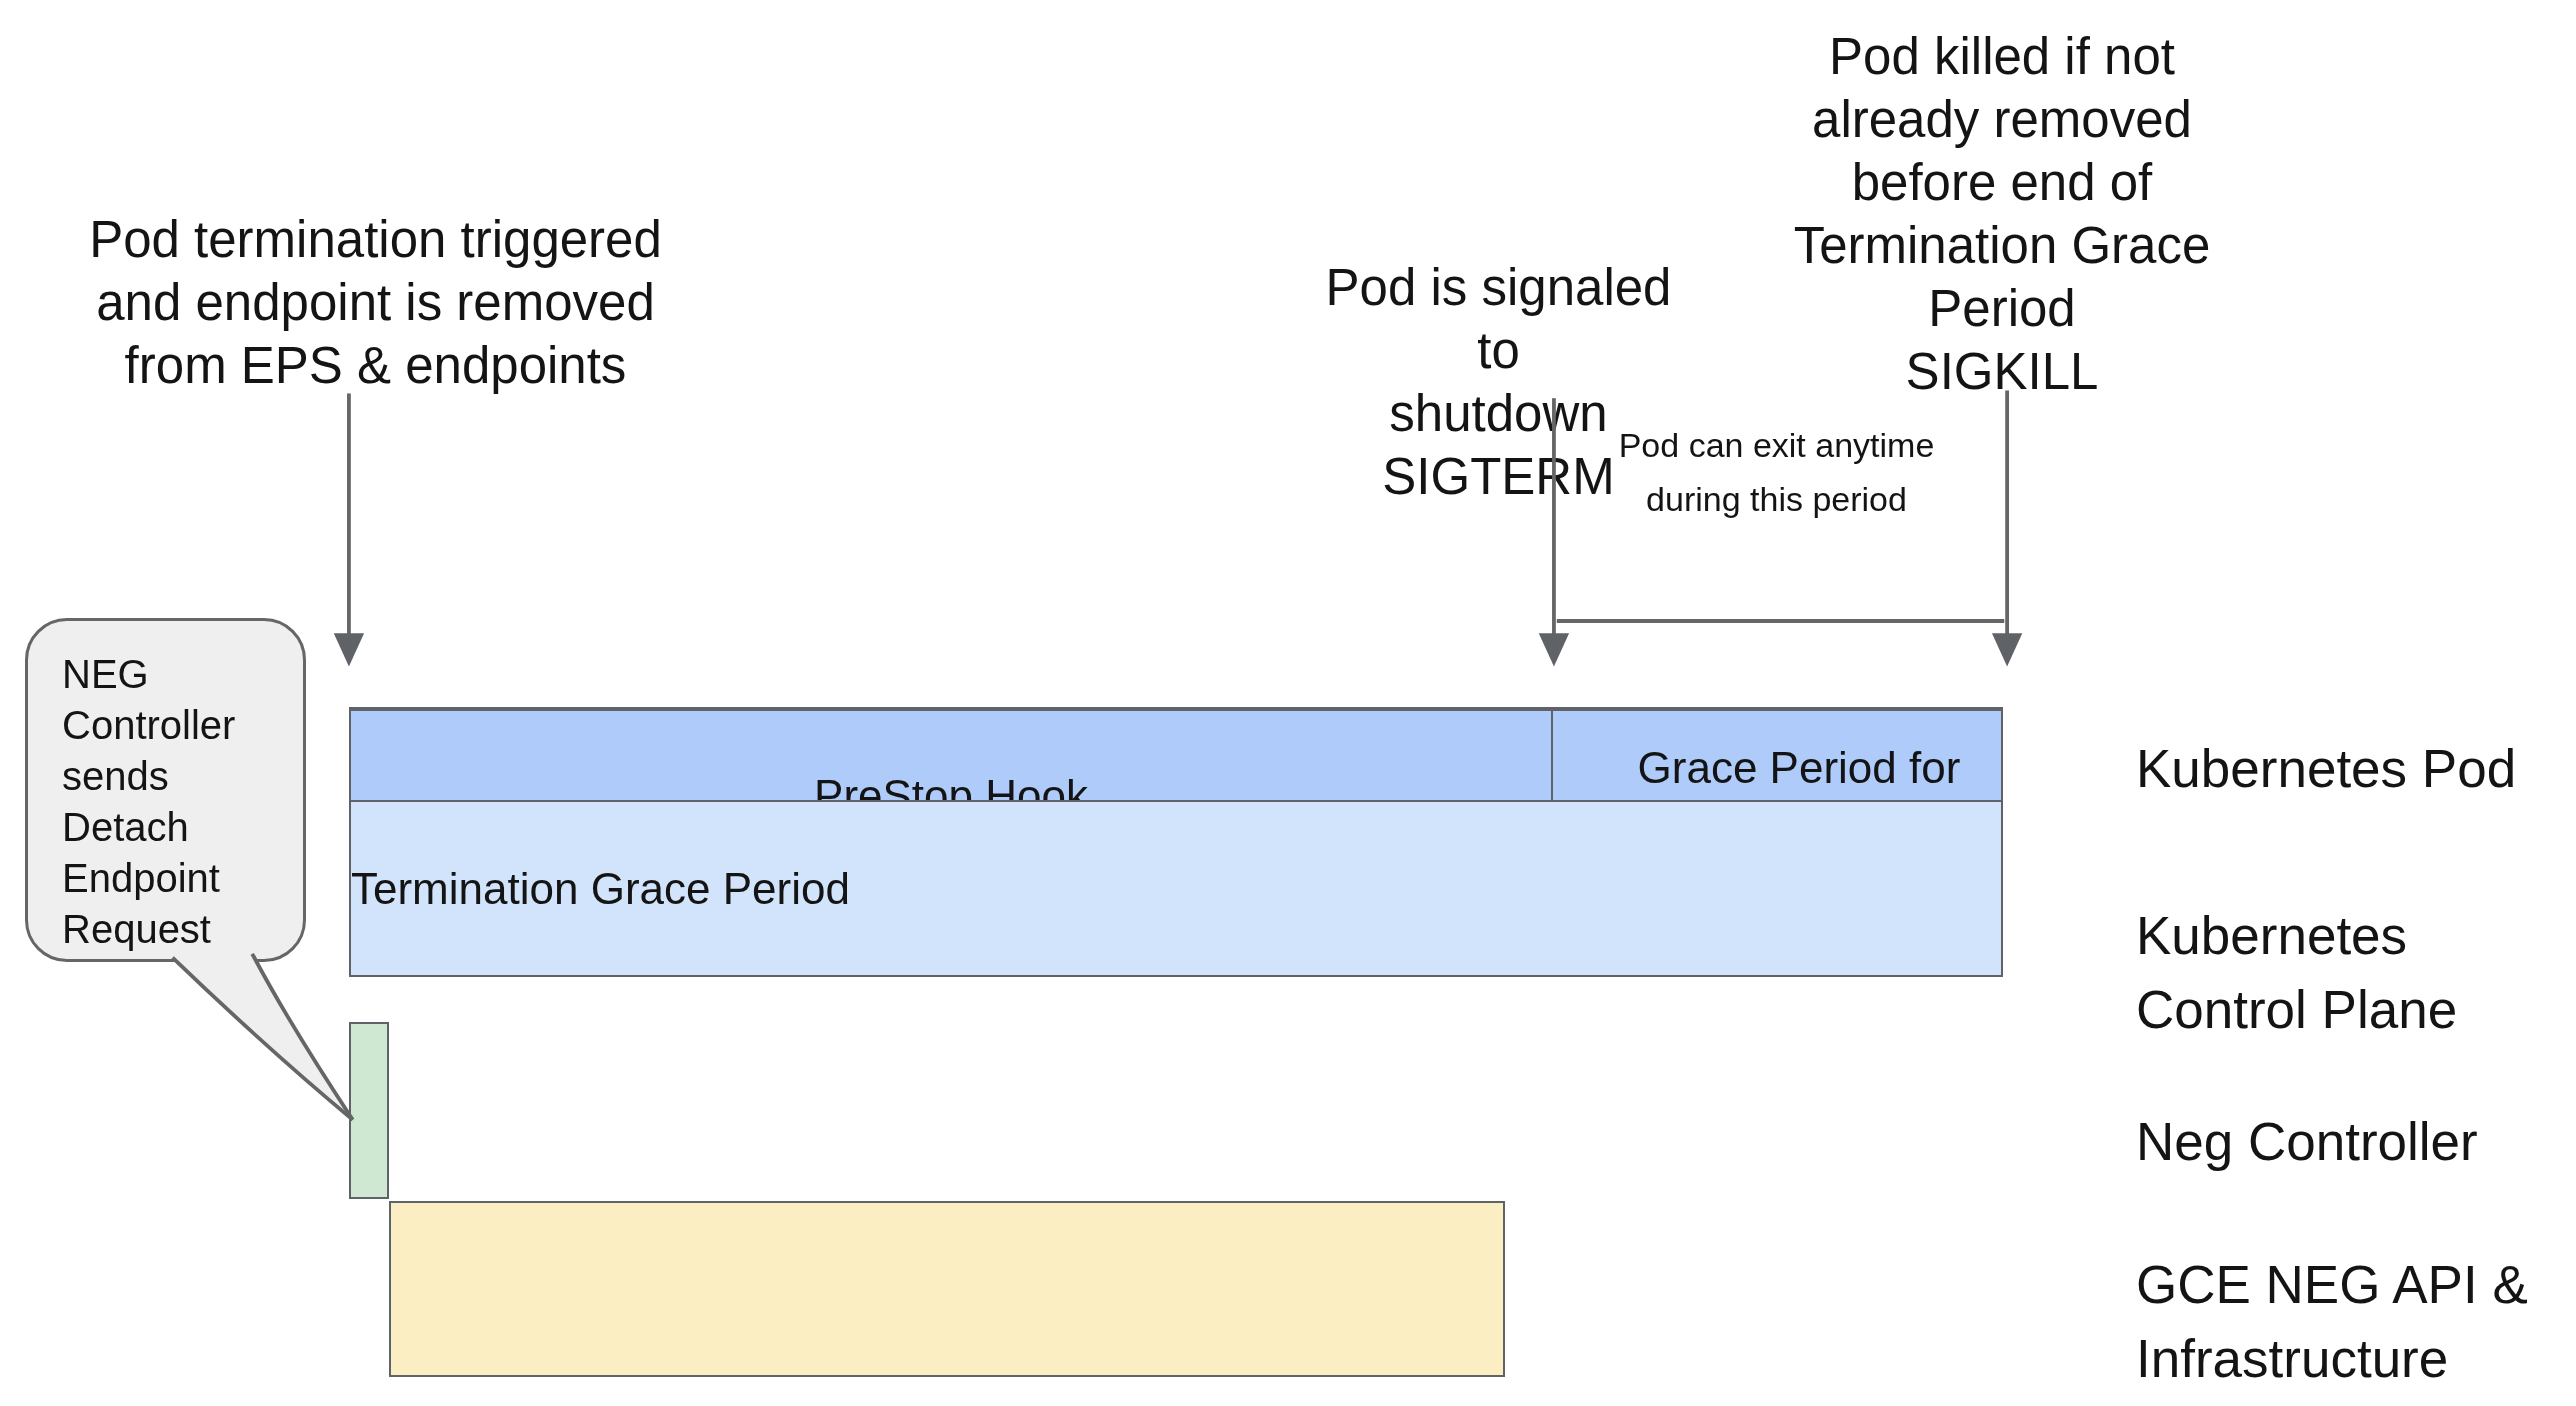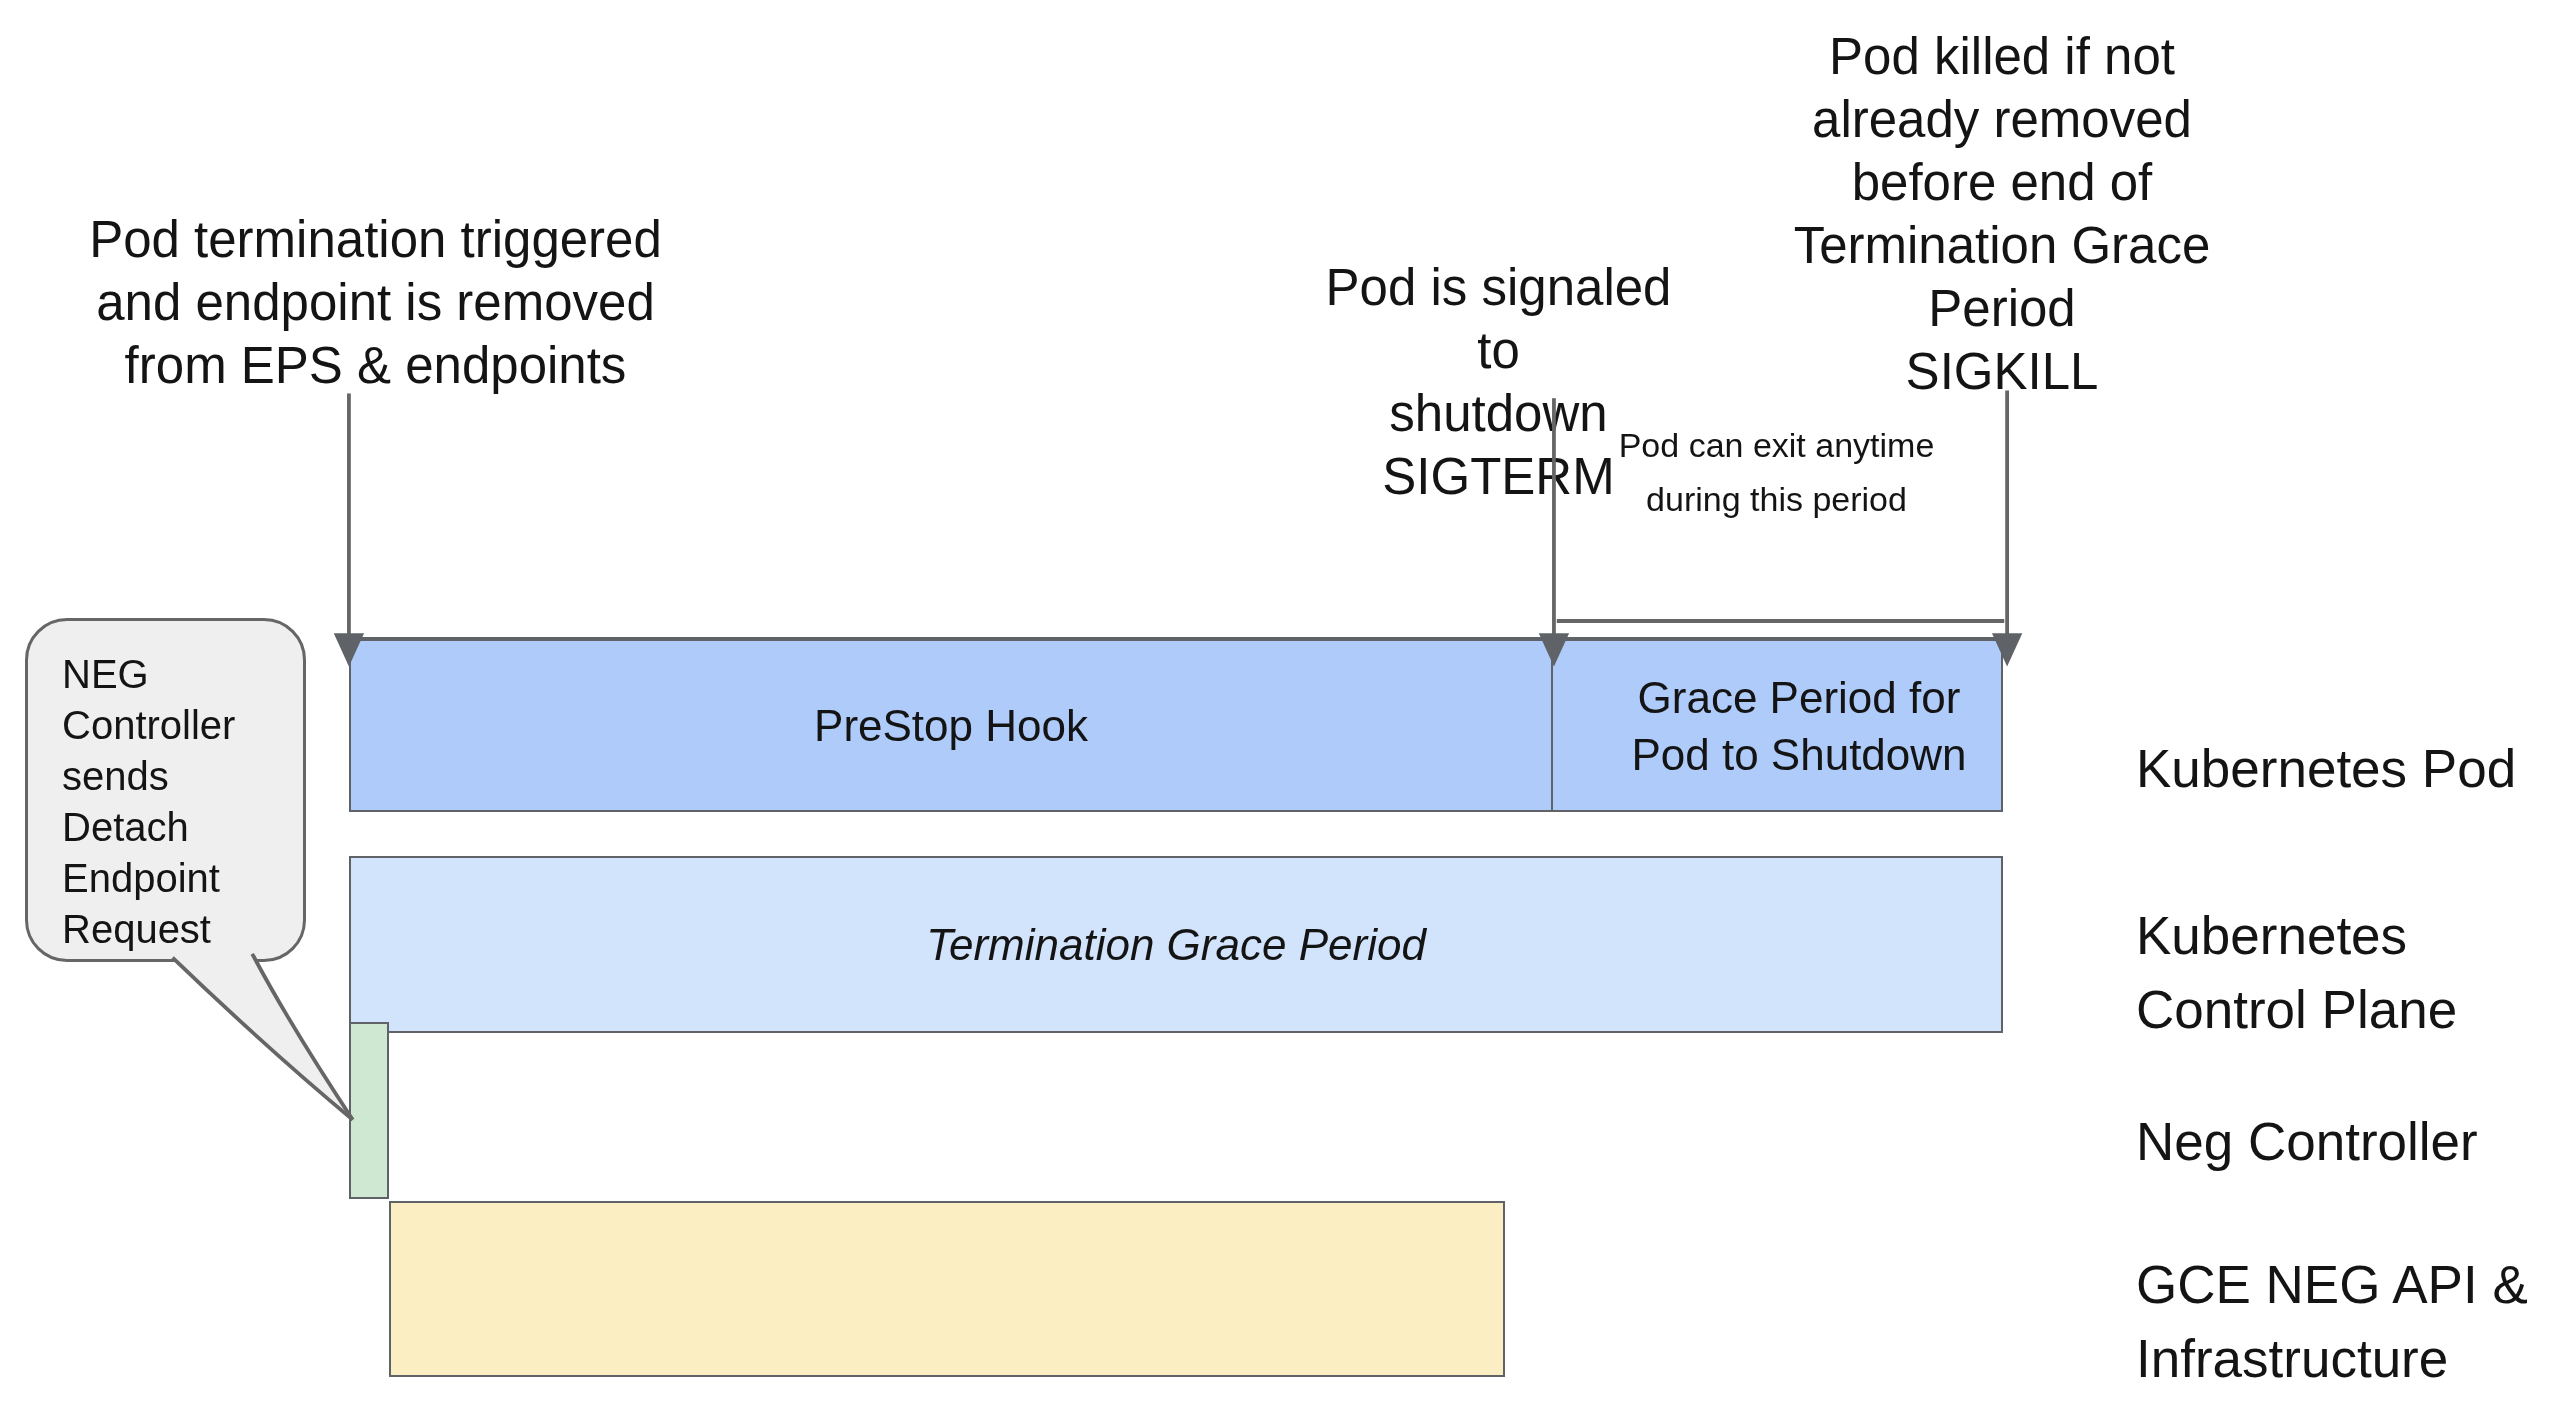--- a/index.html
+++ b/index.html
@@ -32,41 +32,40 @@
   .note.small{
     font-size:34px;
     line-height:54px;
   }
   .bar{
     position:absolute;
     box-sizing:border-box;
     border:2.8px solid var(--stroke_gray);
   }
   .bar.row1{
-    left:349px;top:637px;width:1654px;height:175px;
+    left:349px;top:707px;width:1654px;height:175px;
     background:var(--bar_blue);
     border-top-width:4.7px;
     display:flex;
     gap:44px;
   }
   .bar .section{
     box-sizing:border-box;
     display:flex;align-items:center;justify-content:center;
     text-align:center;
     font-size:44px;line-height:57px;
     white-space:pre-line;
   }
   .section.prestop{width:1202px;border-right:2.8px solid var(--stroke_gray);}
   .section.grace{flex:1;}
   .bar.row2{
-    left:349px;top:856px;width:1654px;height:177px;
+    left:349px;top:800px;width:1654px;height:177px;
     background:var(--bar_light_blue);
-    display:flex;align-items:center;justify-content:center;
+    display:flex;align-items:center;justify-content:flex-start;
     font-size:44px;
-    font-style:italic;
   }
   .bar.green{
     left:349px;top:1022px;width:40px;height:177px;
     background:var(--bar_green);
   }
   .bar.yellow{
     left:389px;top:1201px;width:1116px;height:176px;
     background:var(--bar_yellow);
     display:flex;
   }

